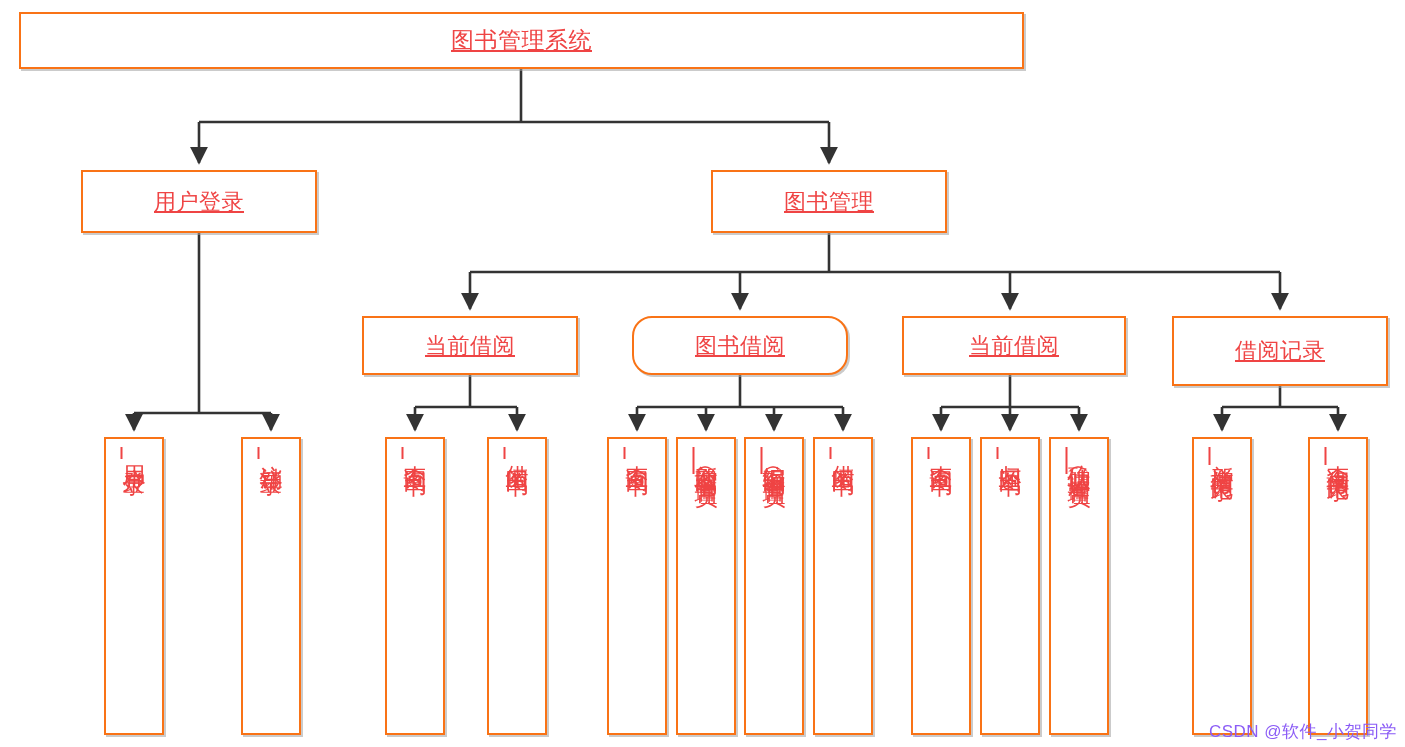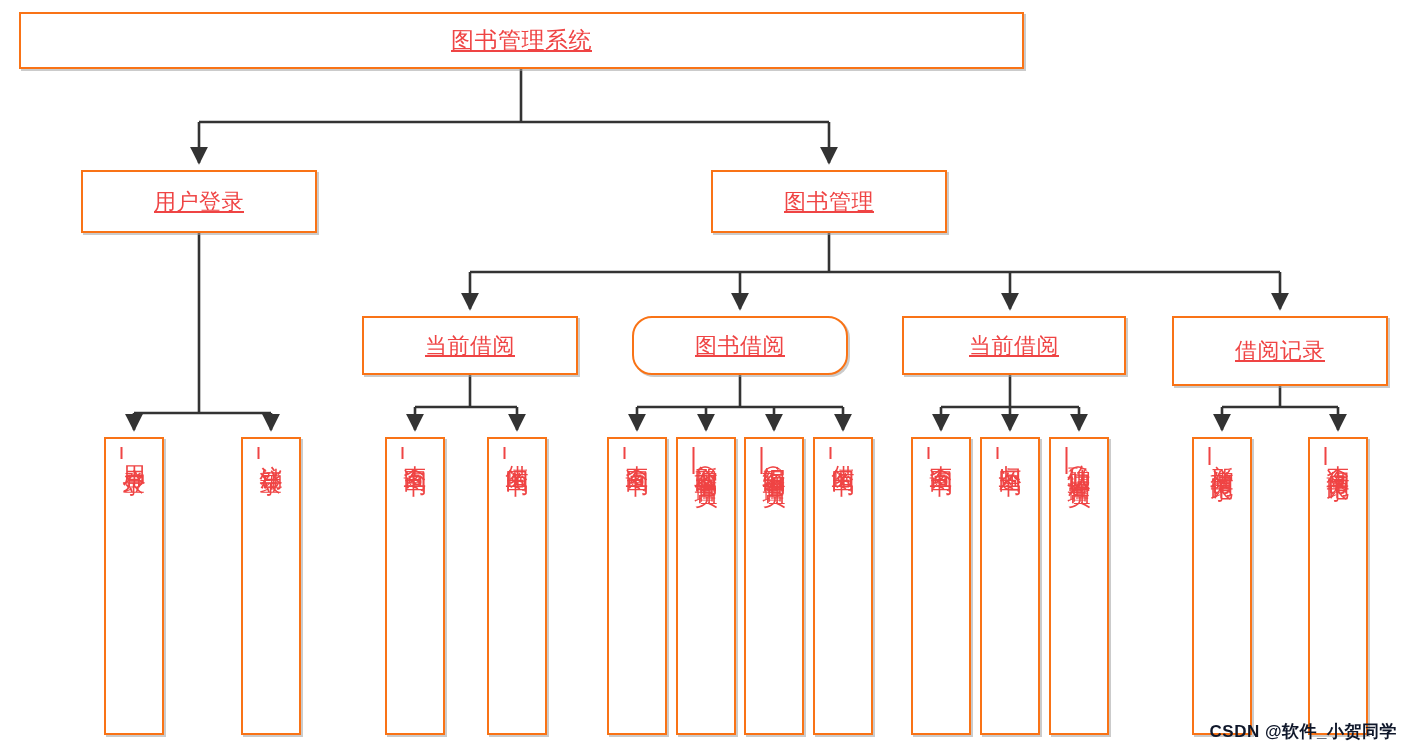--- a/index.html
+++ b/index.html
@@ -64,24 +64,23 @@
     font-size: 23px;
     line-height: 1.0;
     letter-spacing: 3px;
     white-space: nowrap;
   }
   .watermark {
     position: absolute;
     right: 8px;
     bottom: 4px;
     font-size: 17px;
-    color: #0f172a;
+    color: #8b5cf6;
     letter-spacing: 0.5px;
     white-space: nowrap;
-    font-weight: bold;
   }
 </style>
 </head>
 <body>
 
 <div id="canvas">
 
   <svg id="edges" viewBox="0 0 1405 747" xmlns="http://www.w3.org/2000/svg">
     <defs>
       <marker id="arrow" viewBox="0 0 10 10" refX="9" refY="5" markerWidth="7" markerHeight="7" orient="auto-start-reverse">

